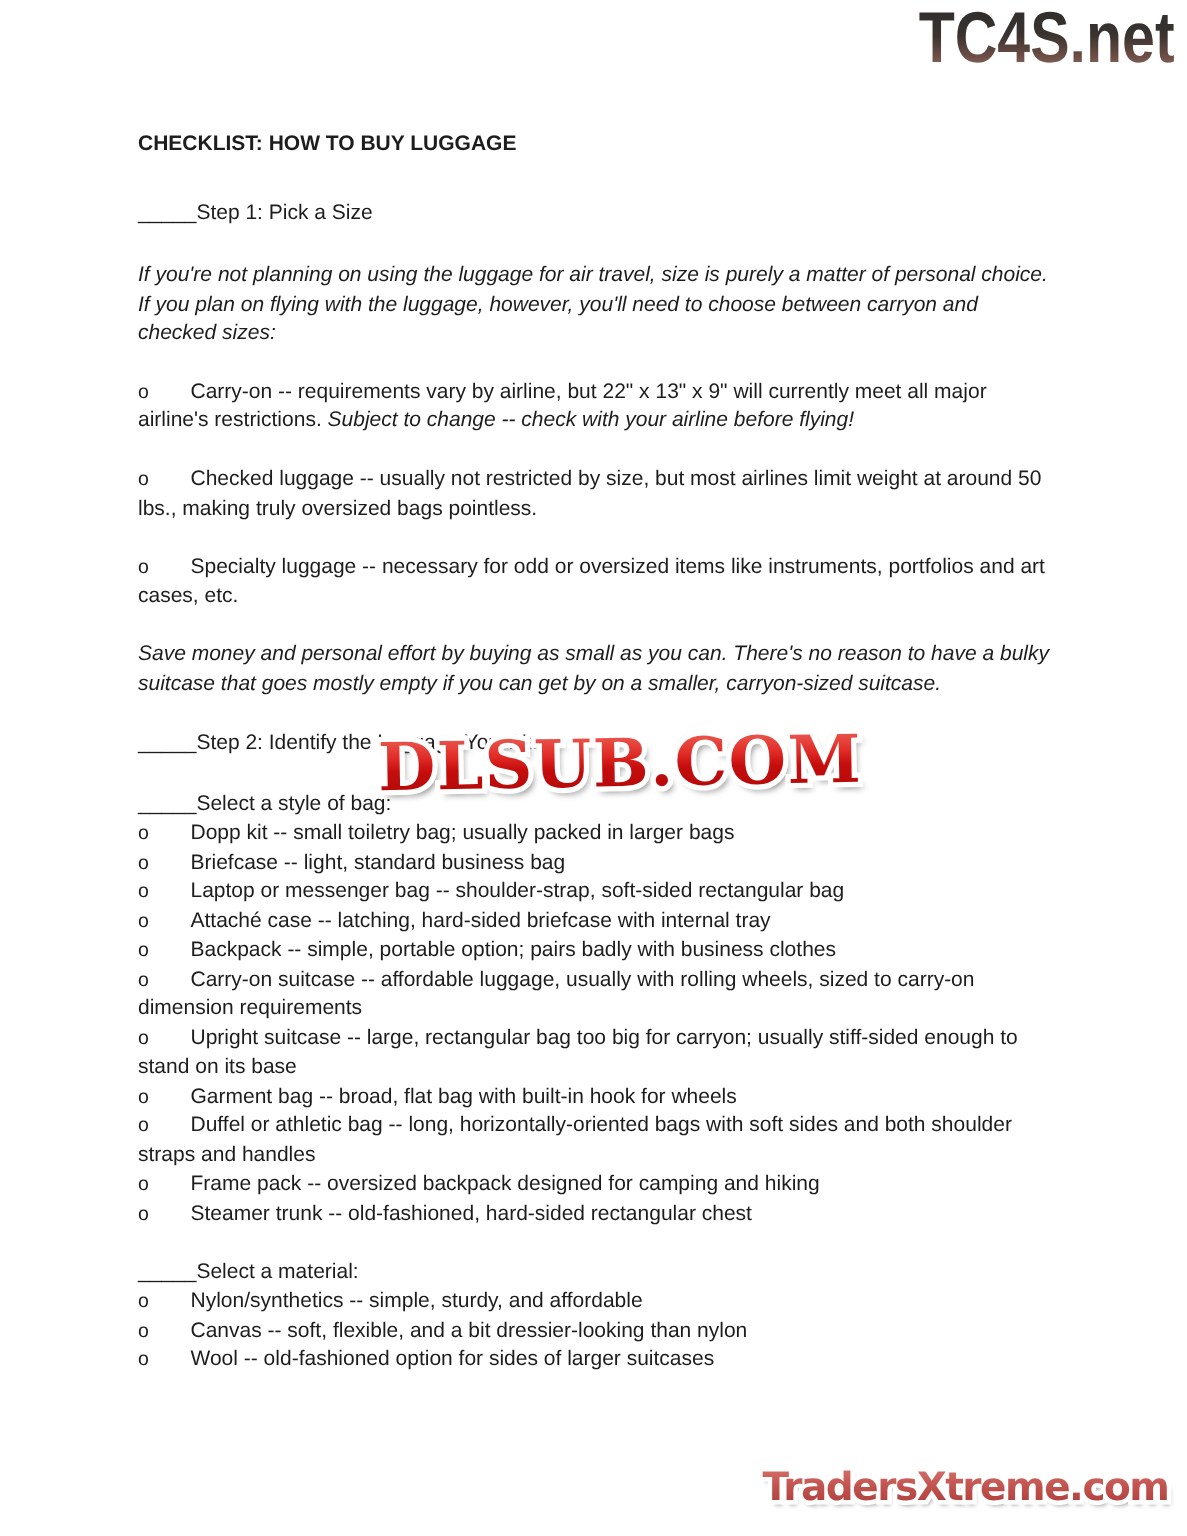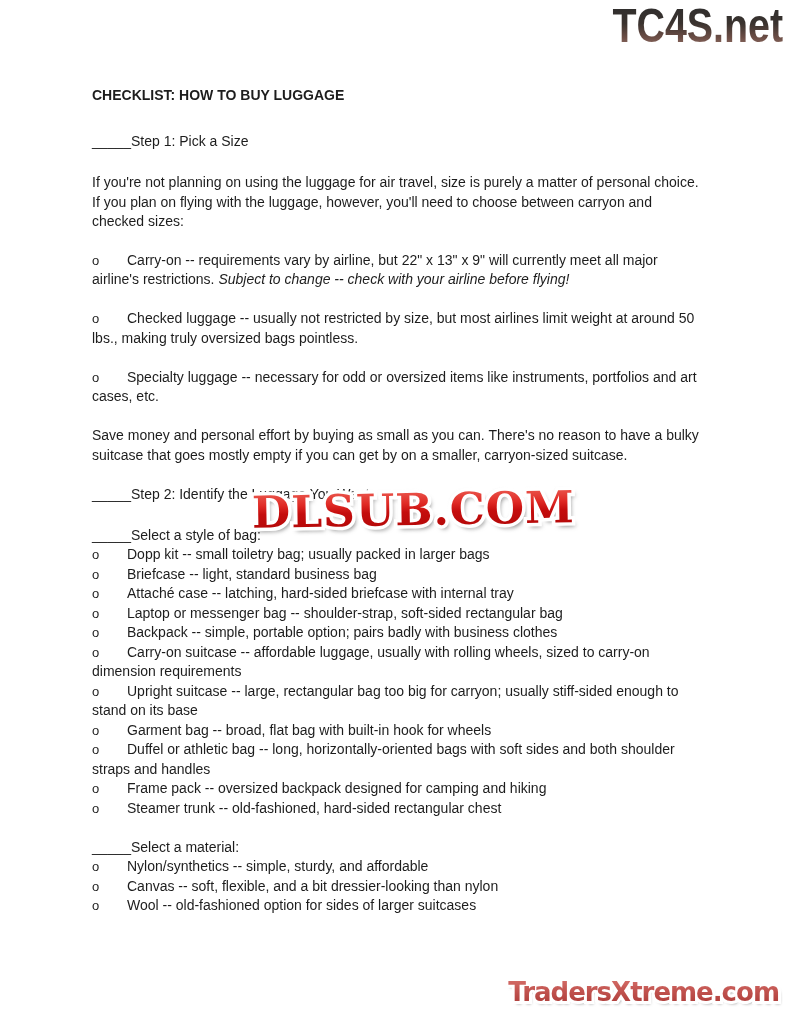--- a/index.html
+++ b/index.html
@@ -9,21 +9,21 @@
   }
   .content{
     position:absolute;left:92px;top:86px;width:613px;
     font-size:14px;line-height:19.5px;
   }
   .content p{margin:0;}
   .doc-title{font-weight:bold;margin:0 0 26px 0 !important;}
   .h-step{font-weight:normal;}
   .h-step1{margin:0 0 22px 0 !important;}
   .h-step2{margin:0 0 21px 0 !important;}
-  .para-italic{}
+  .para-italic{font-style:italic;}
   .para-intro{margin:0 0 19px 0 !important;}
   .para-outro{margin:0 0 20px 0 !important;}
   .bullet{margin:0;}
   .bullet-spaced{margin:0 0 19.5px 0 !important;}
   .marker{display:inline-block;width:35px;font-size:13px;}
   .prompt-line{margin:0;}
   .prompt-material{margin-top:19.5px !important;}
   em{font-style:italic;}
 
   
@@ -99,22 +99,22 @@
   <p class="bullet bullet-spaced"><span class="marker">o</span><span>Specialty luggage -- necessary for odd or oversized items like instruments, portfolios and art cases, etc.</span></p>
 
   <p class="para-italic para-outro">Save money and personal effort by buying as small as you can. There's no reason to have a bulky suitcase that goes mostly empty if you can get by on a smaller, carryon-sized suitcase.</p>
 
   <p class="h-step h-step2"><span>_____</span><span>Step 2: Identify the Luggage You Want</span></p>
 
   <p class="prompt-line"><span>_____</span><span>Select a style of bag:</span></p>
 
   <p class="bullet"><span class="marker">o</span><span>Dopp kit -- small toiletry bag; usually packed in larger bags</span></p>
   <p class="bullet"><span class="marker">o</span><span>Briefcase -- light, standard business bag</span></p>
+  <p class="bullet"><span class="marker">o</span><span>Laptop or messenger bag -- shoulder-strap, soft-sided rectangular bag</span></p>
   <p class="bullet"><span class="marker">o</span><span>Attaché case -- latching, hard-sided briefcase with internal tray</span></p>
-  <p class="bullet"><span class="marker">o</span><span>Laptop or messenger bag -- shoulder-strap, soft-sided rectangular bag</span></p>
   <p class="bullet"><span class="marker">o</span><span>Backpack -- simple, portable option; pairs badly with business clothes</span></p>
   <p class="bullet"><span class="marker">o</span><span>Carry-on suitcase -- affordable luggage, usually with rolling wheels, sized to carry-on dimension requirements</span></p>
   <p class="bullet"><span class="marker">o</span><span>Upright suitcase -- large, rectangular bag too big for carryon; usually stiff-sided enough to stand on its base</span></p>
   <p class="bullet"><span class="marker">o</span><span>Garment bag -- broad, flat bag with built-in hook for wheels</span></p>
   <p class="bullet"><span class="marker">o</span><span>Duffel or athletic bag -- long, horizontally-oriented bags with soft sides and both shoulder straps and handles</span></p>
   <p class="bullet"><span class="marker">o</span><span>Frame pack -- oversized backpack designed for camping and hiking</span></p>
   <p class="bullet"><span class="marker">o</span><span>Steamer trunk -- old-fashioned, hard-sided rectangular chest</span></p>
 
   <p class="prompt-line prompt-material"><span>_____</span><span>Select a material:</span></p>
 

